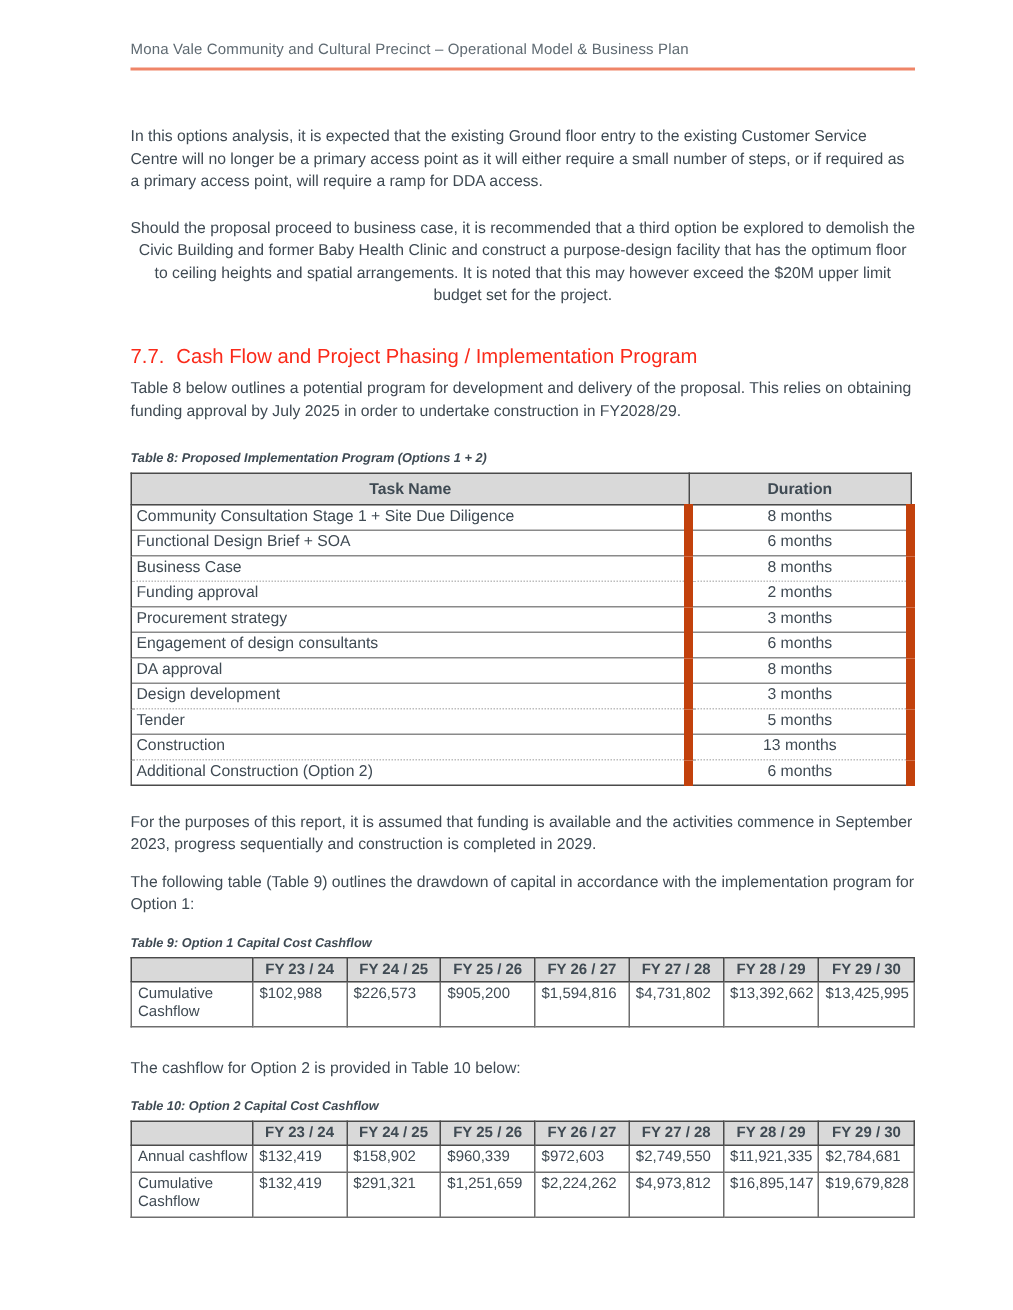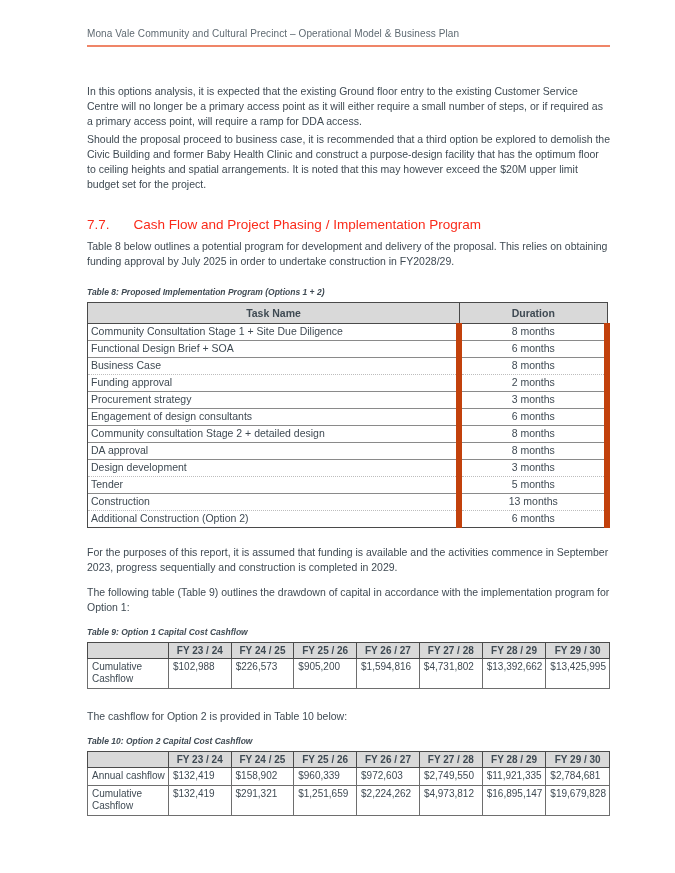--- a/index.html
+++ b/index.html
@@ -34,33 +34,33 @@
     color: #5f6a72;
     letter-spacing: 0.1px;
   }
   
   p.body {
     font-size: 10.5px;
     line-height: 15px;
     color: var(--body-text, #3f4a53);
   }
   .p1 { margin-top: 37px; }
-  .p2 { margin-top: 3px; }
+  .p2 { margin-top: 16px; text-align: center; }
   .p3 { margin-top: 17px; }
   .p4 { margin-top: 10px; }
   .p5 { margin-top: 20px; }
   
   .section-heading {
     margin-top: 25px;
     font-size: 13.5px;
     line-height: 16px;
     color: var(--accent-red, #fa2a1a);
     font-weight: 400;
   }
-  .section-heading .num { margin-right: 24px; }
+  .section-heading .num { margin-right: 8px; }
   .section-intro { margin-top: 6px; }
   
   .caption {
     font-size: 8.5px;
     font-weight: bold;
     font-style: italic;
     color: #3f4a53;
     margin-top: 12px;
   }
   .caption.c8 { margin-top: 18px; }
@@ -173,24 +173,20 @@
             <td>Funding approval</td>
             <td>2 months</td>
           </tr>
           <tr>
             <td>Procurement strategy</td>
             <td>3 months</td>
           </tr>
           <tr>
             <td>Engagement of design consultants</td>
             <td>6 months</td>
-          </tr>
-          <tr>
-            <td>Community consultation Stage 2 + detailed design</td>
-            <td>8 months</td>
           </tr>
           <tr>
             <td>DA approval</td>
             <td>8 months</td>
           </tr>
           <tr>
             <td>Design development</td>
             <td>3 months</td>
           </tr>
           <tr class="dotted-top">

